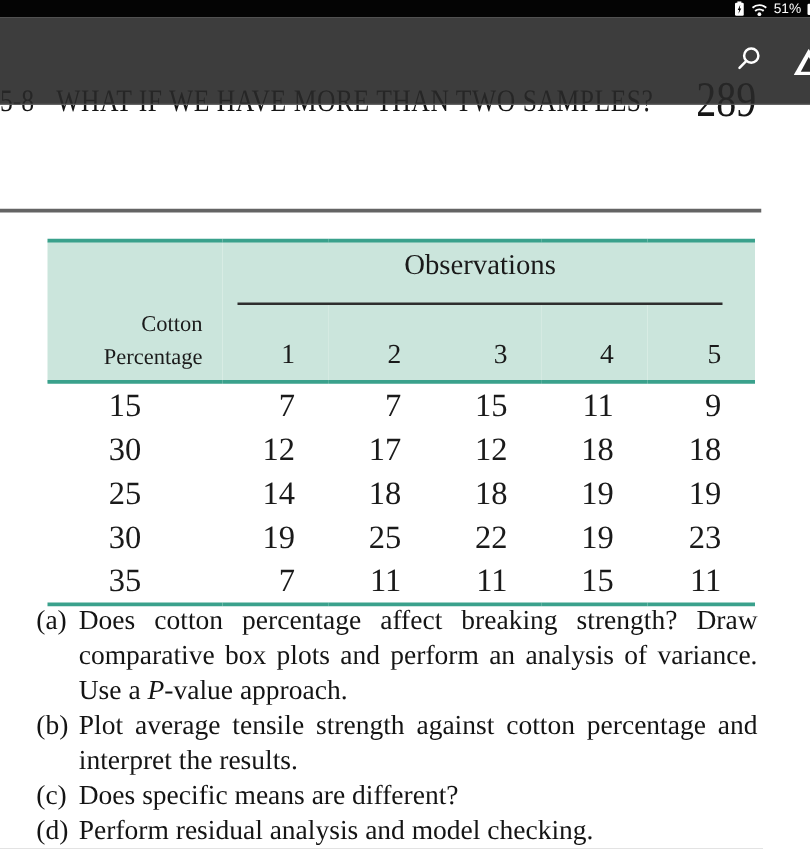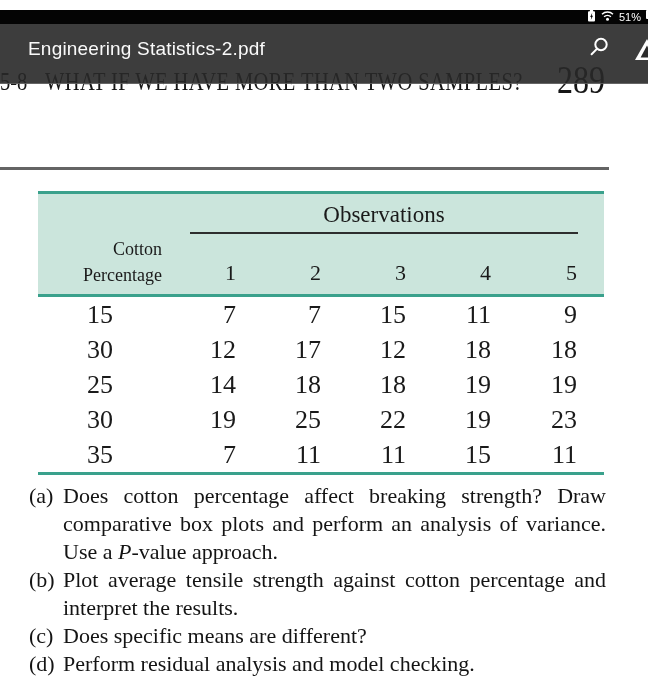--- a/index.html
+++ b/index.html
@@ -11,23 +11,23 @@
   .screen{
     position:relative;
     width:648px;height:679px;
     background:#ffffff;
     overflow:hidden;
     font-family:"Liberation Serif","DejaVu Serif",serif;
   }
 
   
   .status-bar{
-    position:absolute;left:0;top:10px;width:648px;height:14px;
+    position:absolute;left:0;top:0;width:648px;height:14px;
     background:#040404;z-index:10;
-    display:flex;justify-content:flex-end;
+    display:flex;align-items:center;justify-content:flex-end;
     gap:5px;color:#fff;
     font-family:"Liberation Sans",sans-serif;font-size:11px;line-height:14px;
   }
   .status-bar svg{display:block;}
   .battery-sliver{width:3px;height:9px;background:#fff;margin-right:-1px;border-radius:1px 0 0 1px;}
 
   
   .pdf-viewport{position:absolute;inset:14px 0 0 0;background:#fff;}
 
   .sec-num,.sec-title{
@@ -51,21 +51,21 @@
   }
   table.obs-table thead th{background:var(--teal-bg);font-weight:normal;}
   th.row-head{
     white-space:pre-line;font-size:18px;line-height:26px;text-align:right;
     vertical-align:bottom;padding:0 16px 6px 0;
     border-bottom:3px solid var(--teal);
   }
   th.obs-span{height:40px;vertical-align:bottom;padding:0;}
   .obs-inner{
     margin:0 26px 0 12px;text-align:center;font-size:23px;line-height:24px;
-    padding:6px 0 5px 0;border-bottom:2px solid #2e2e2e;
+    padding:6px 0 18px 0;border-bottom:2px solid #2e2e2e;
   }
   tr.cols-row th.col-num{
     height:52px;font-size:22px;text-align:right;vertical-align:bottom;
     padding:0 27px 8px 0;border-bottom:3px solid var(--teal);
   }
   tbody td{
     height:35px;font-size:26px;text-align:right;padding:0 27px 0 0;vertical-align:middle;
   }
   tbody td.row-label{text-align:center;padding:0 16px 0 0;}
 
@@ -218,21 +218,20 @@
         </div>
       </div>
 
     <div class="next-problem">
       <span class="np-num">5-78</span>
       <span class="np-text">An experiment was run to determine whether four</span>
     </div>
   </div>
 
   <div class="toolbar">
-    <div class="toolbar-title">Engineering Statistics-2.pdf</div>
     <div class="search-btn">
       <svg width="22" height="22" viewBox="0 0 22 22">
         <circle cx="13" cy="8.5" r="5.7" fill="none" stroke="#ffffff" stroke-width="2"></circle>
         <line x1="8.9" y1="12.9" x2="3.6" y2="18.3" stroke="#ffffff" stroke-width="2" stroke-linecap="round"></line>
       </svg>
     </div>
     <div class="adobe-btn">
       <svg width="24" height="21" viewBox="0 0 24 21">
         <polygon points="12,0 24,21 0,21" fill="#ffffff"></polygon>
         <polygon points="12,6.6 18.4,18.4 5.6,18.4" fill="#2b2b2b"></polygon>

